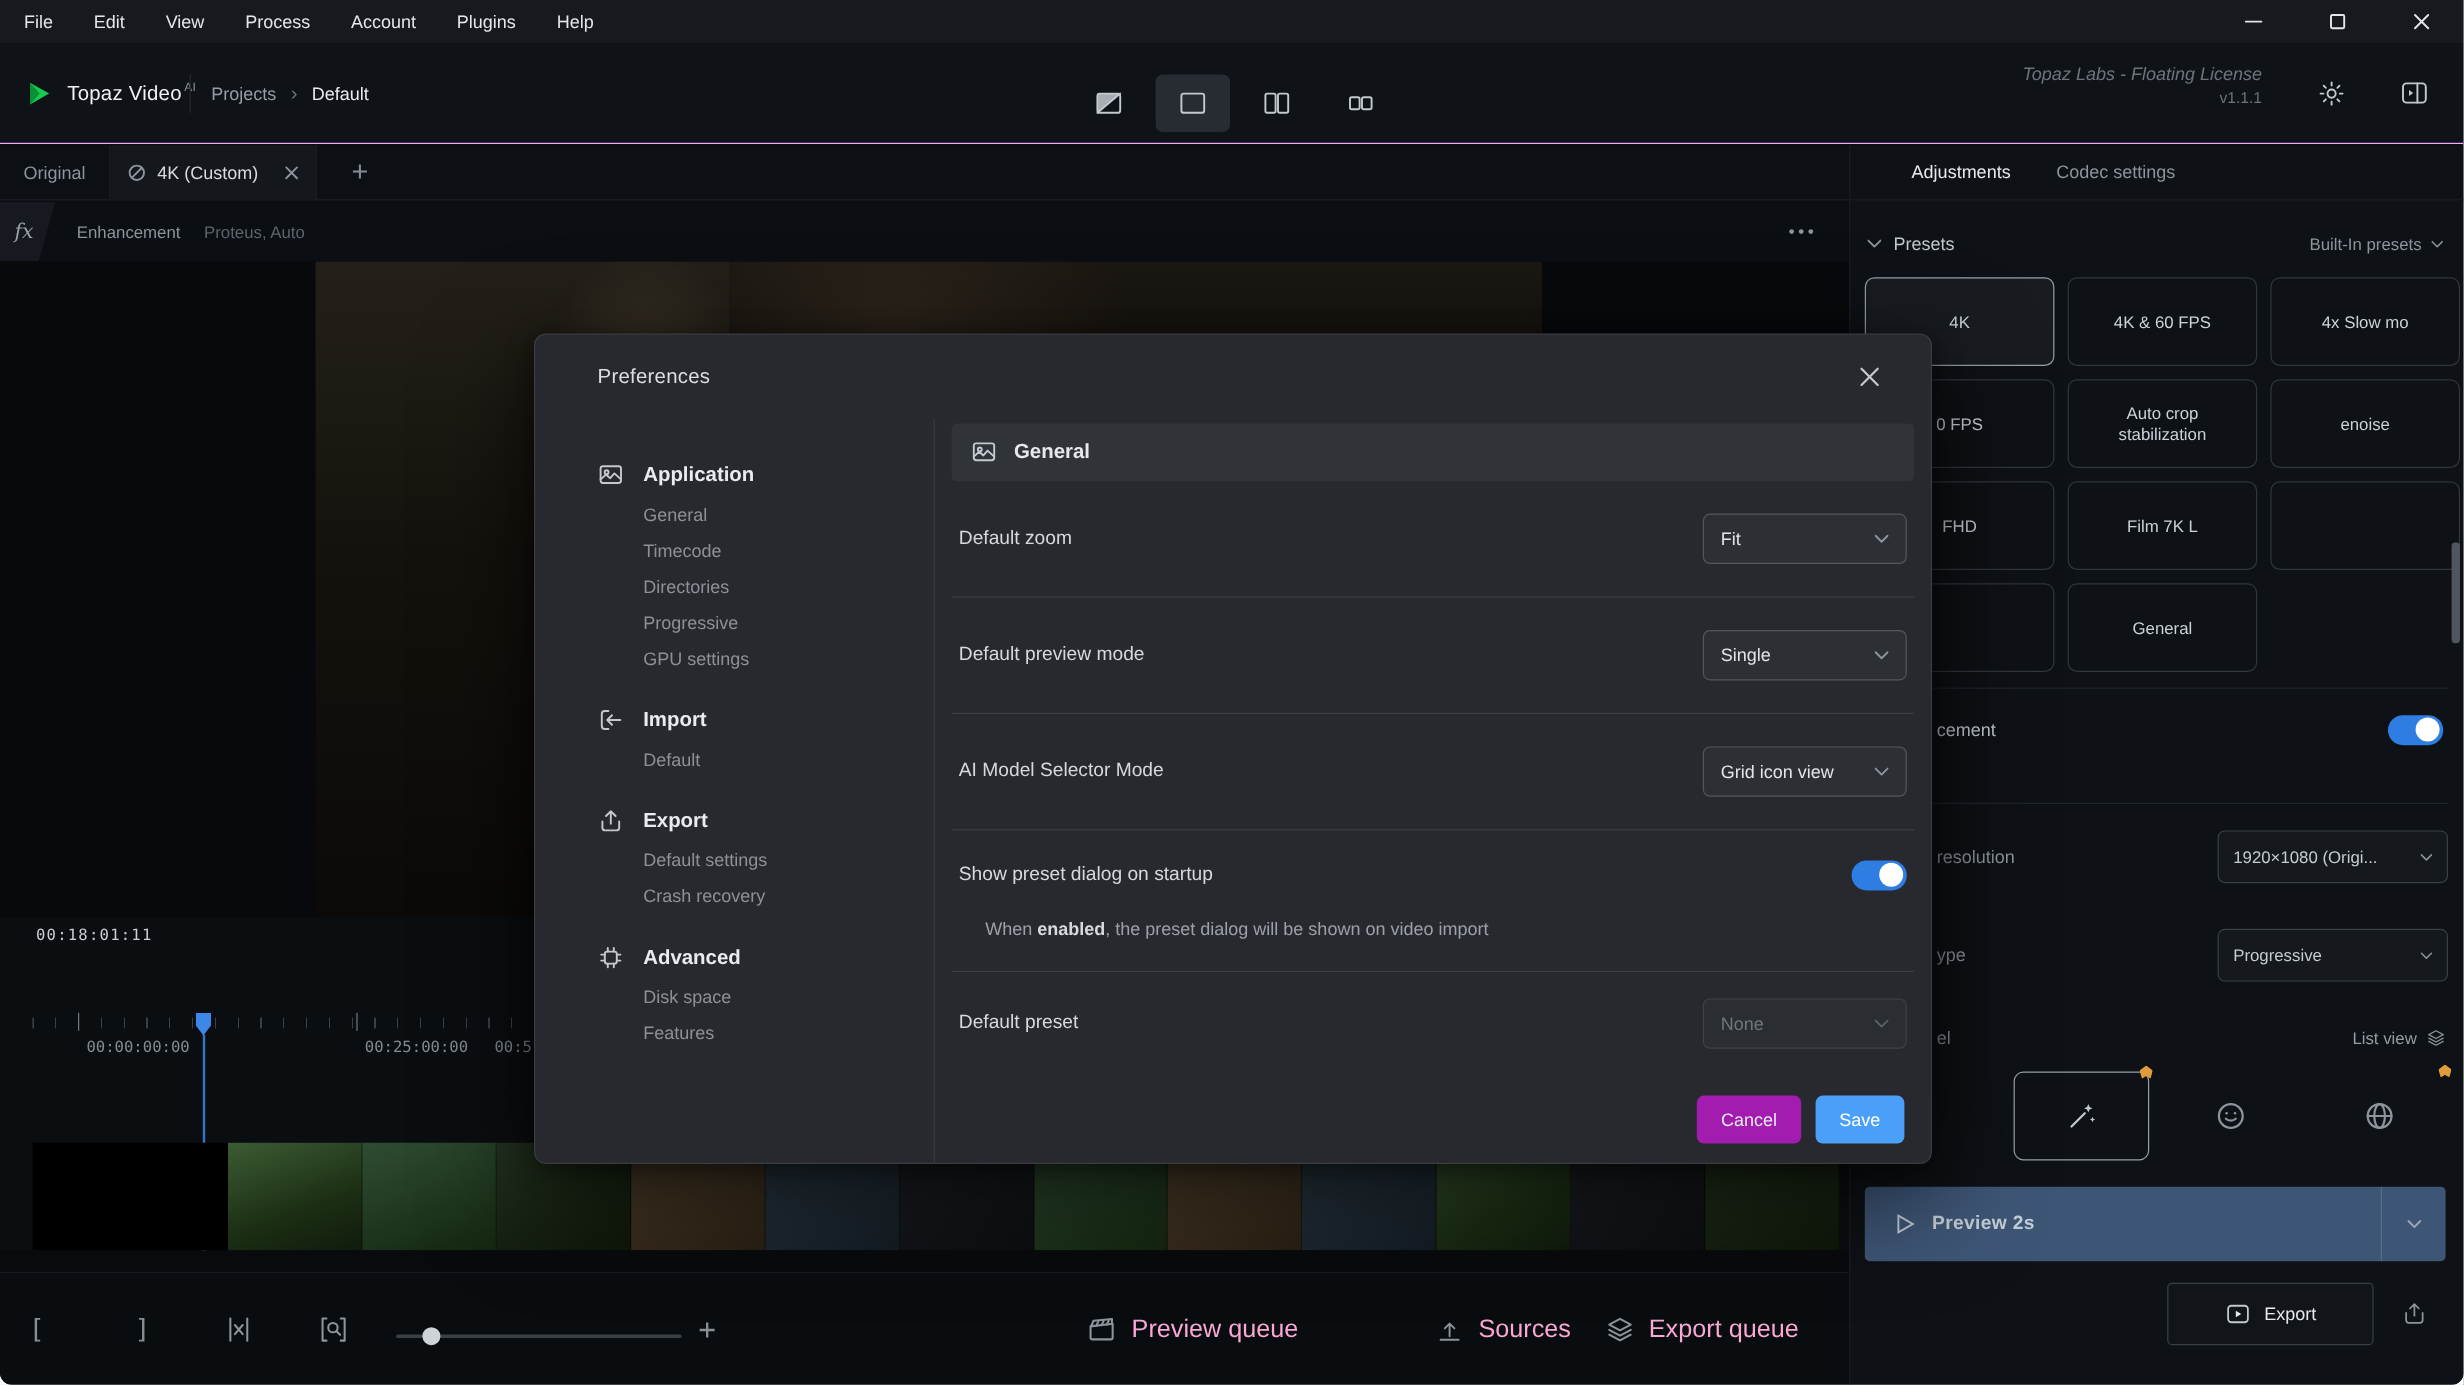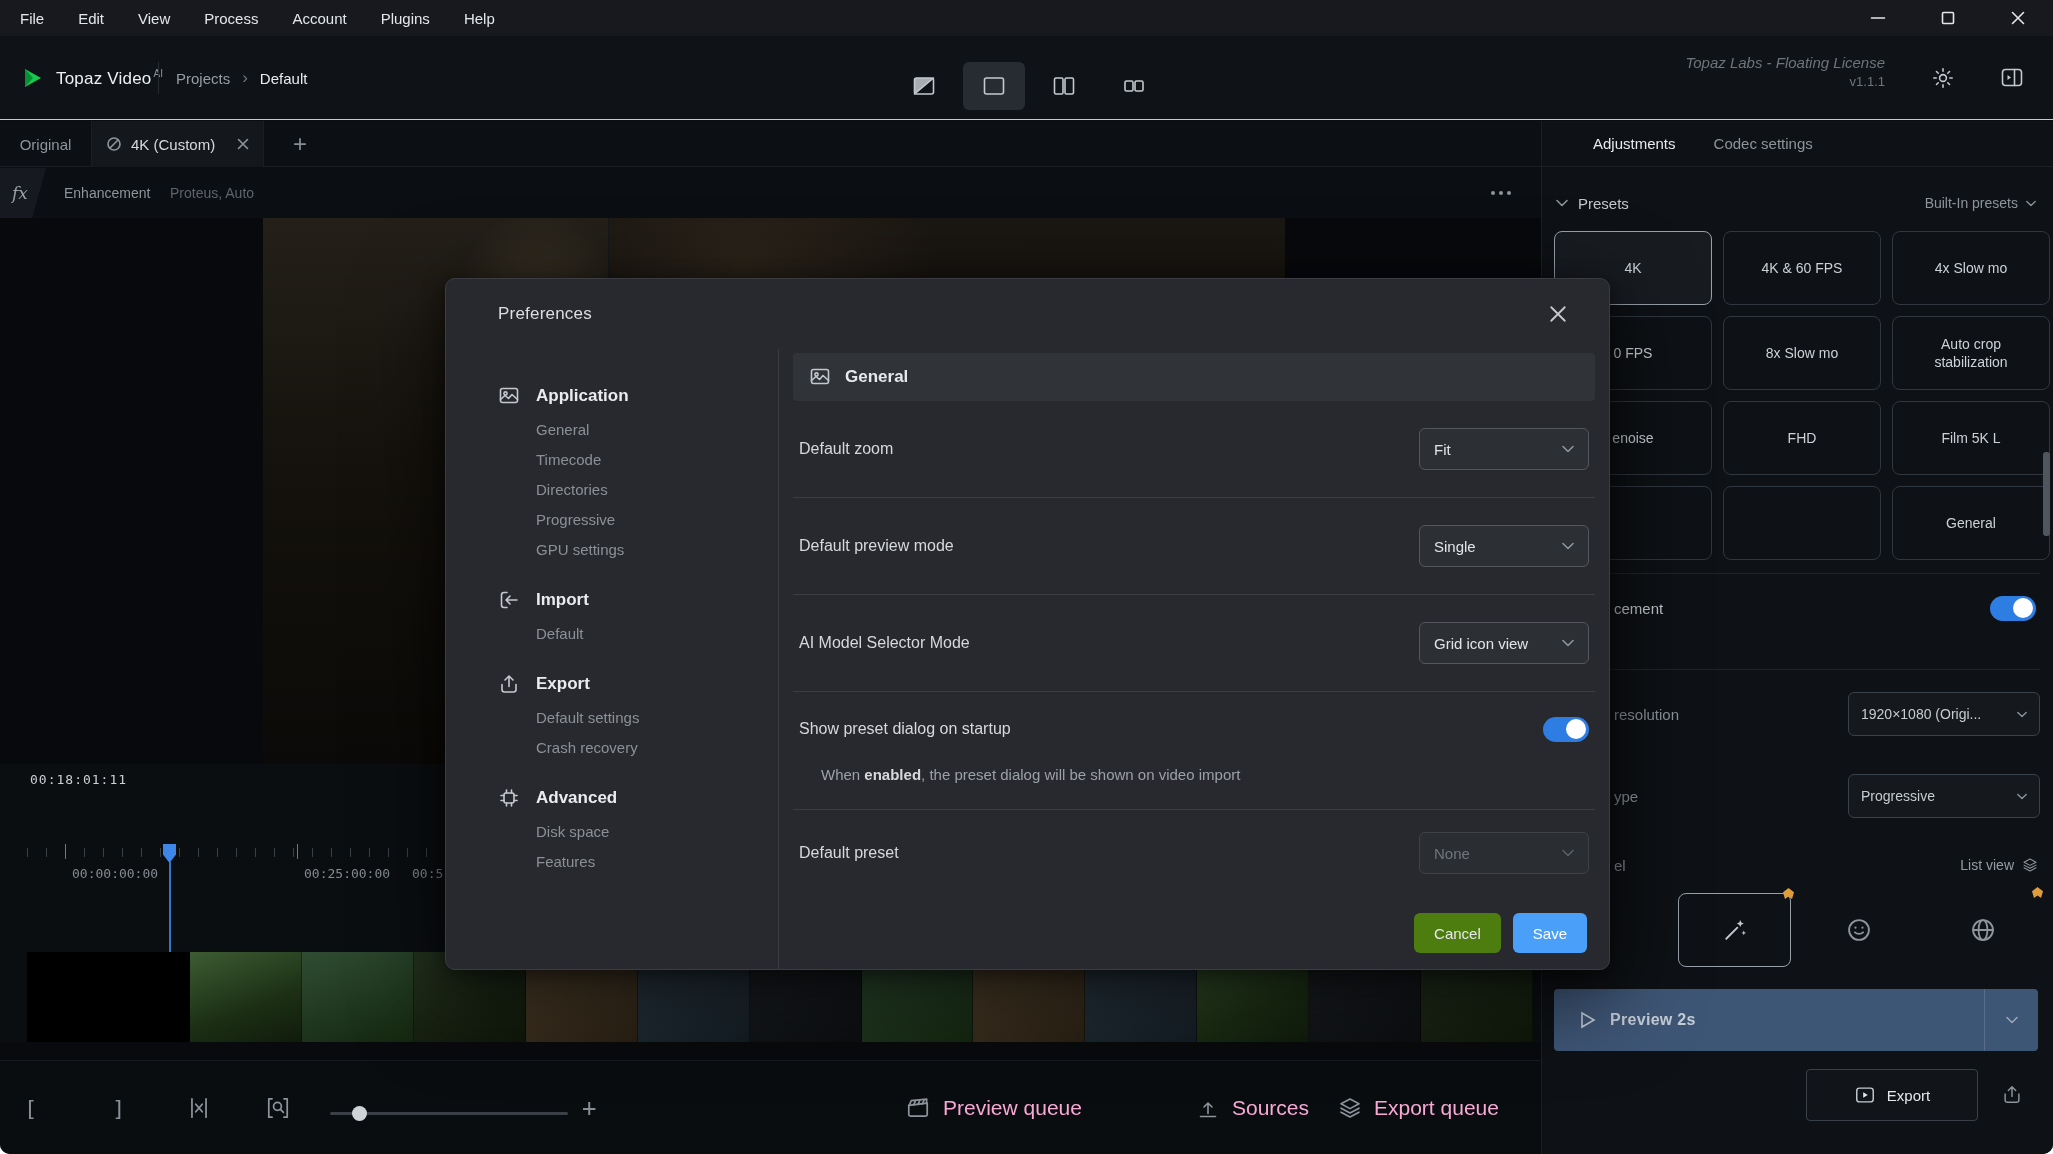--- a/index.html
+++ b/index.html
@@ -182,21 +182,21 @@
   .mselect .val { color:#e2e5e8; font-size:15px; flex:1; white-space:nowrap; }
   .mselect.disabled { border-color:#3e4247; background:#2a2d32; }
   .mselect.disabled .val { color:#70767c; }
   .mrow-toggle { height:74px; }
   .mrow-toggle .toggle { margin-left:auto; }
   .mhelp { padding:0 6px 26px 28px; border-bottom:1px solid #3a3d42; color:#9aa1a8; font-size:15px; }
   .mhelp b { color:#d6d9dc; font-weight:700; }
   .mrow-last { height:86px; }
   .modal-footer { position:absolute; right:22px; bottom:16px; display:flex; gap:12px; }
   .btn { height:40px; padding:0 20px; border-radius:6px; display:flex; align-items:center; font-size:15px; }
-  .btn-cancel { background:#4d7c0f; color:#e7e9ec; }
+  .btn-cancel { background:#a21caf; color:#e7e9ec; }
   .btn-save { background:#4aa0f8; color:#ffffff; }
 </style>
 </head>
 <body>
 
 <div class="window">
 
   <div class="menubar">
     <span class="mitem">File</span>
     <span class="mitem">Edit</span>
@@ -422,25 +422,24 @@
         <svg width="10" height="7" viewBox="0 0 12 8" class="ic ic-dim">
             <path d="M1 1.5 L6 6.5 L11 1.5"></path>
           </svg>
       </div>
     </div>
     <div class="tiles">
       <div class="tile selected">4K</div>
       <div class="tile">4K &amp; 60 FPS</div>
       <div class="tile">4x Slow mo</div>
       <div class="tile">0 FPS</div>
-      <div class="tile">8x Slow mo</div>
       <div class="tile">Auto crop stabilization</div>
       <div class="tile">enoise</div>
       <div class="tile">FHD</div>
-      <div class="tile">Film 5K L</div>
+      <div class="tile">Film 7K L</div>
       <div class="tile"></div>
       <div class="tile"></div>
       <div class="tile">General</div>
     </div>
     <div class="rp-div" style="top:452px"></div>
     <div class="enh-row">
       <span class="enh-frag">cement</span>
       <div class="toggle">
           <div class="knob"></div>
         </div>

